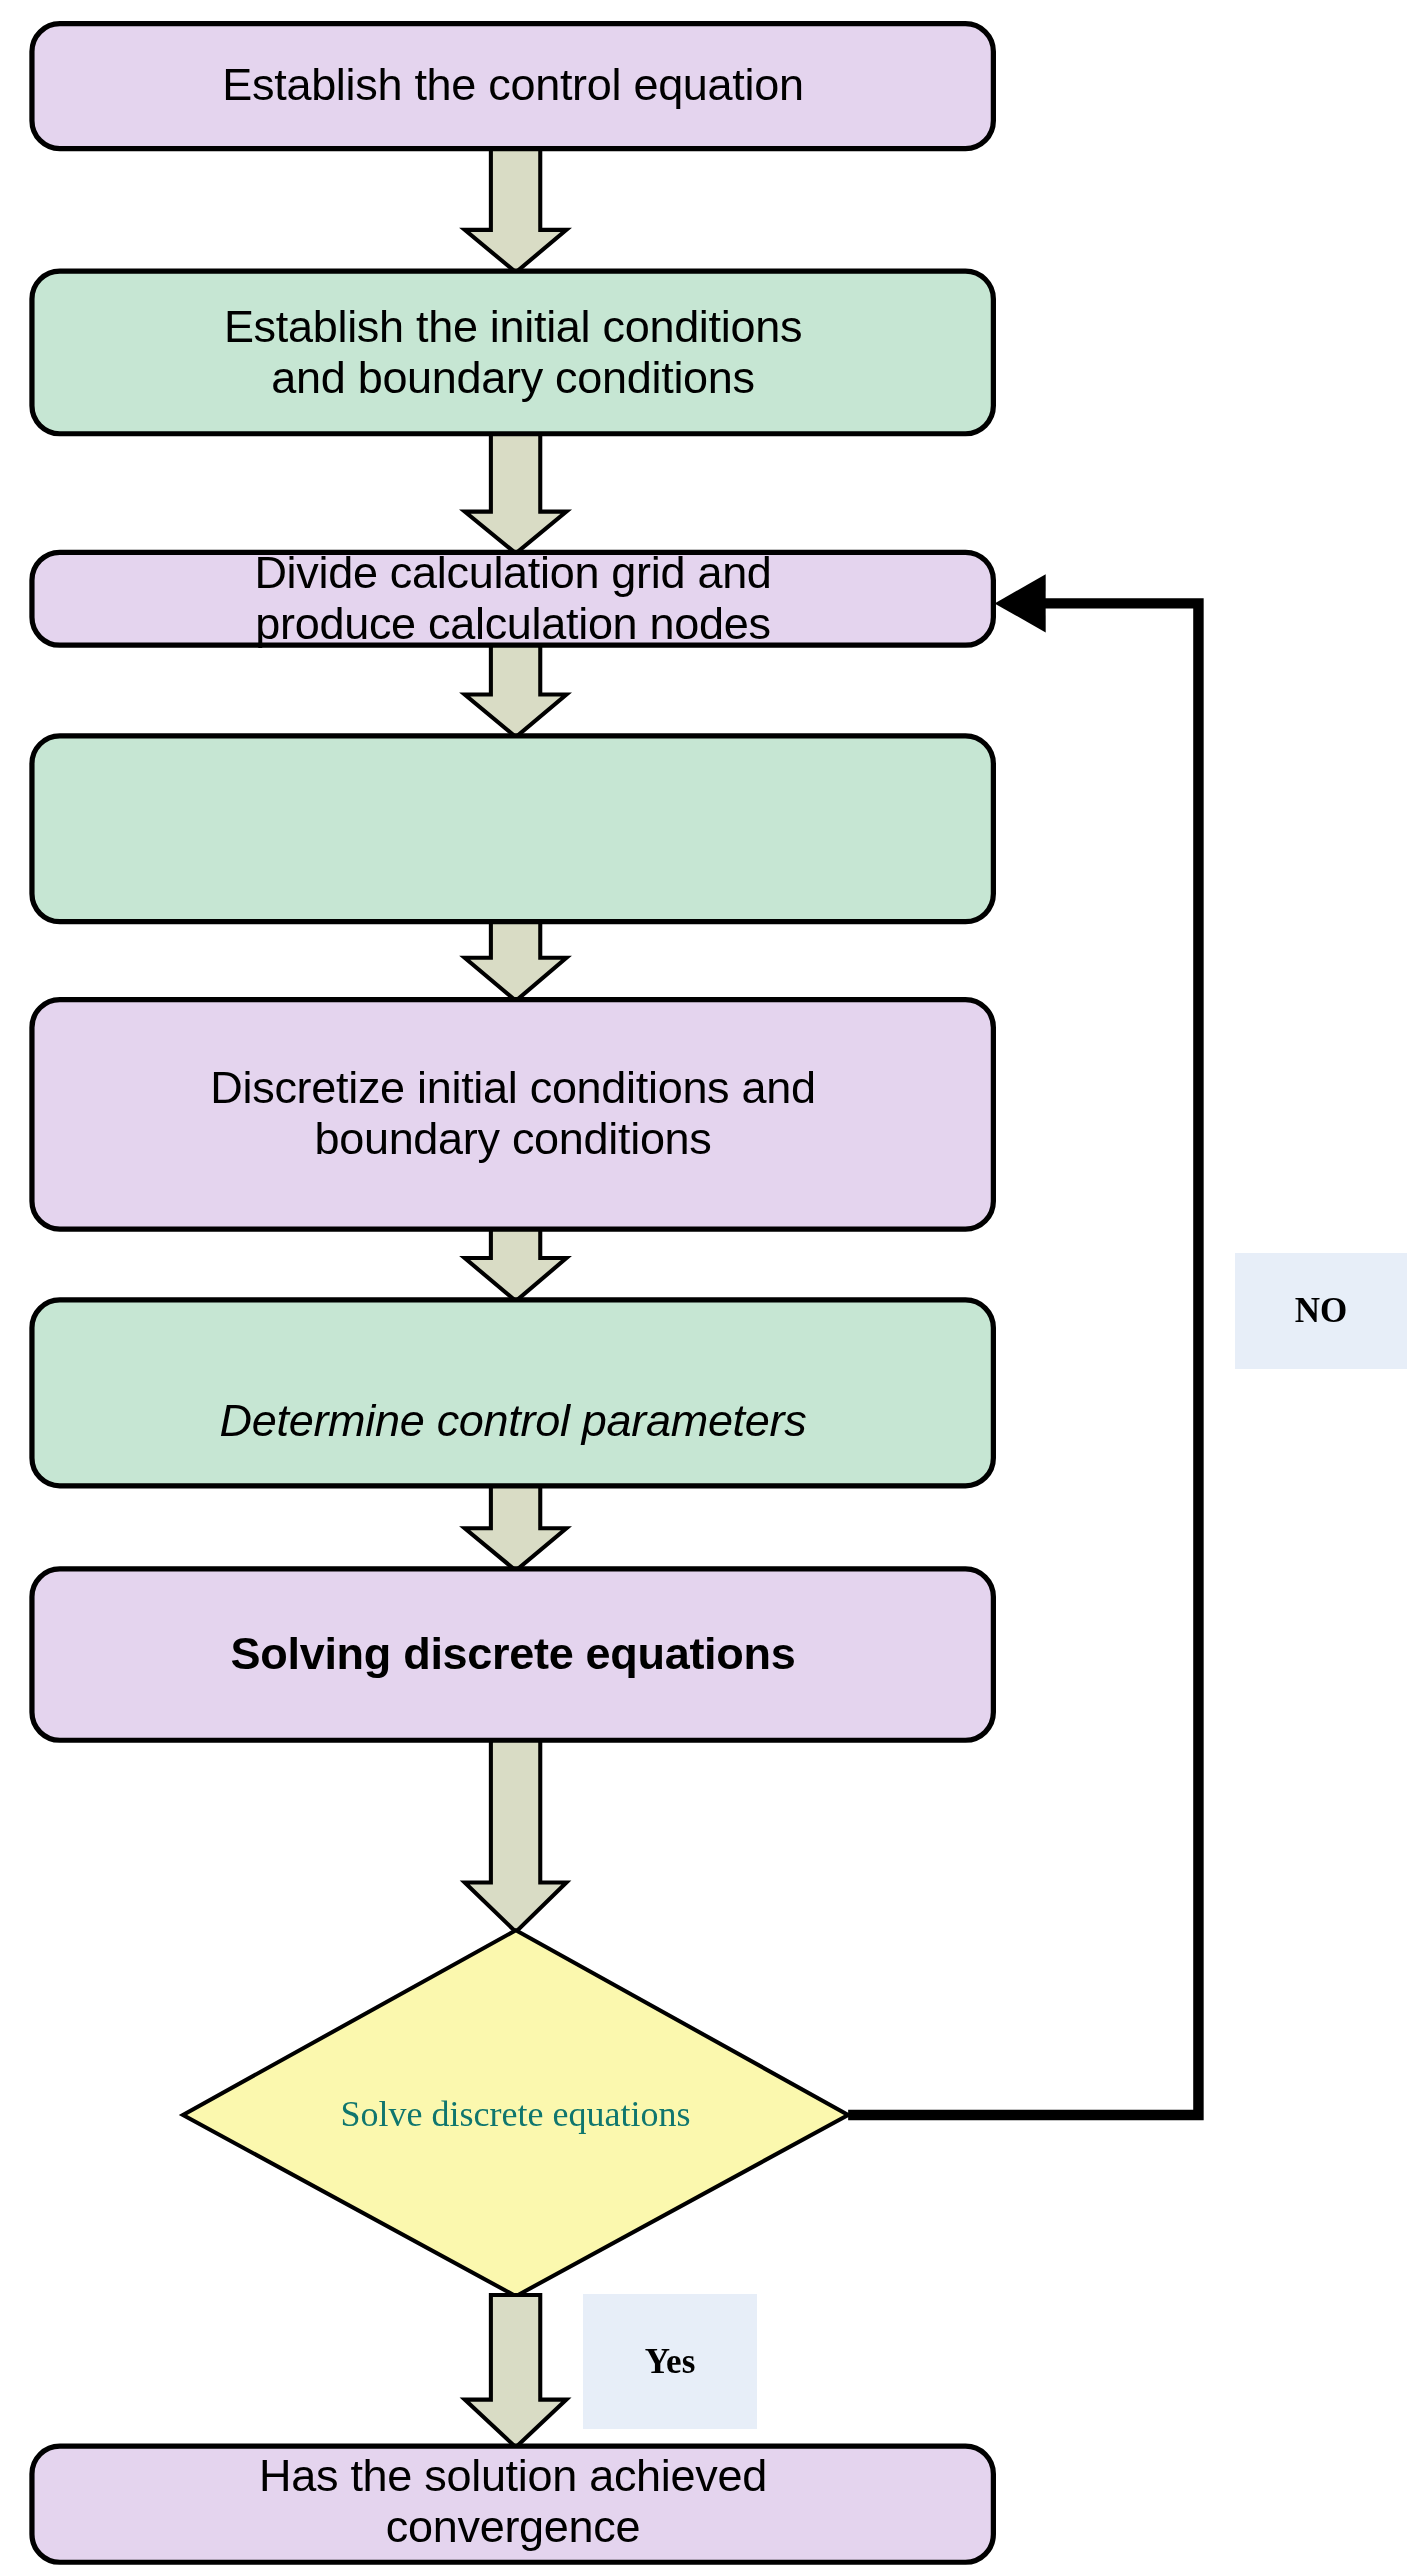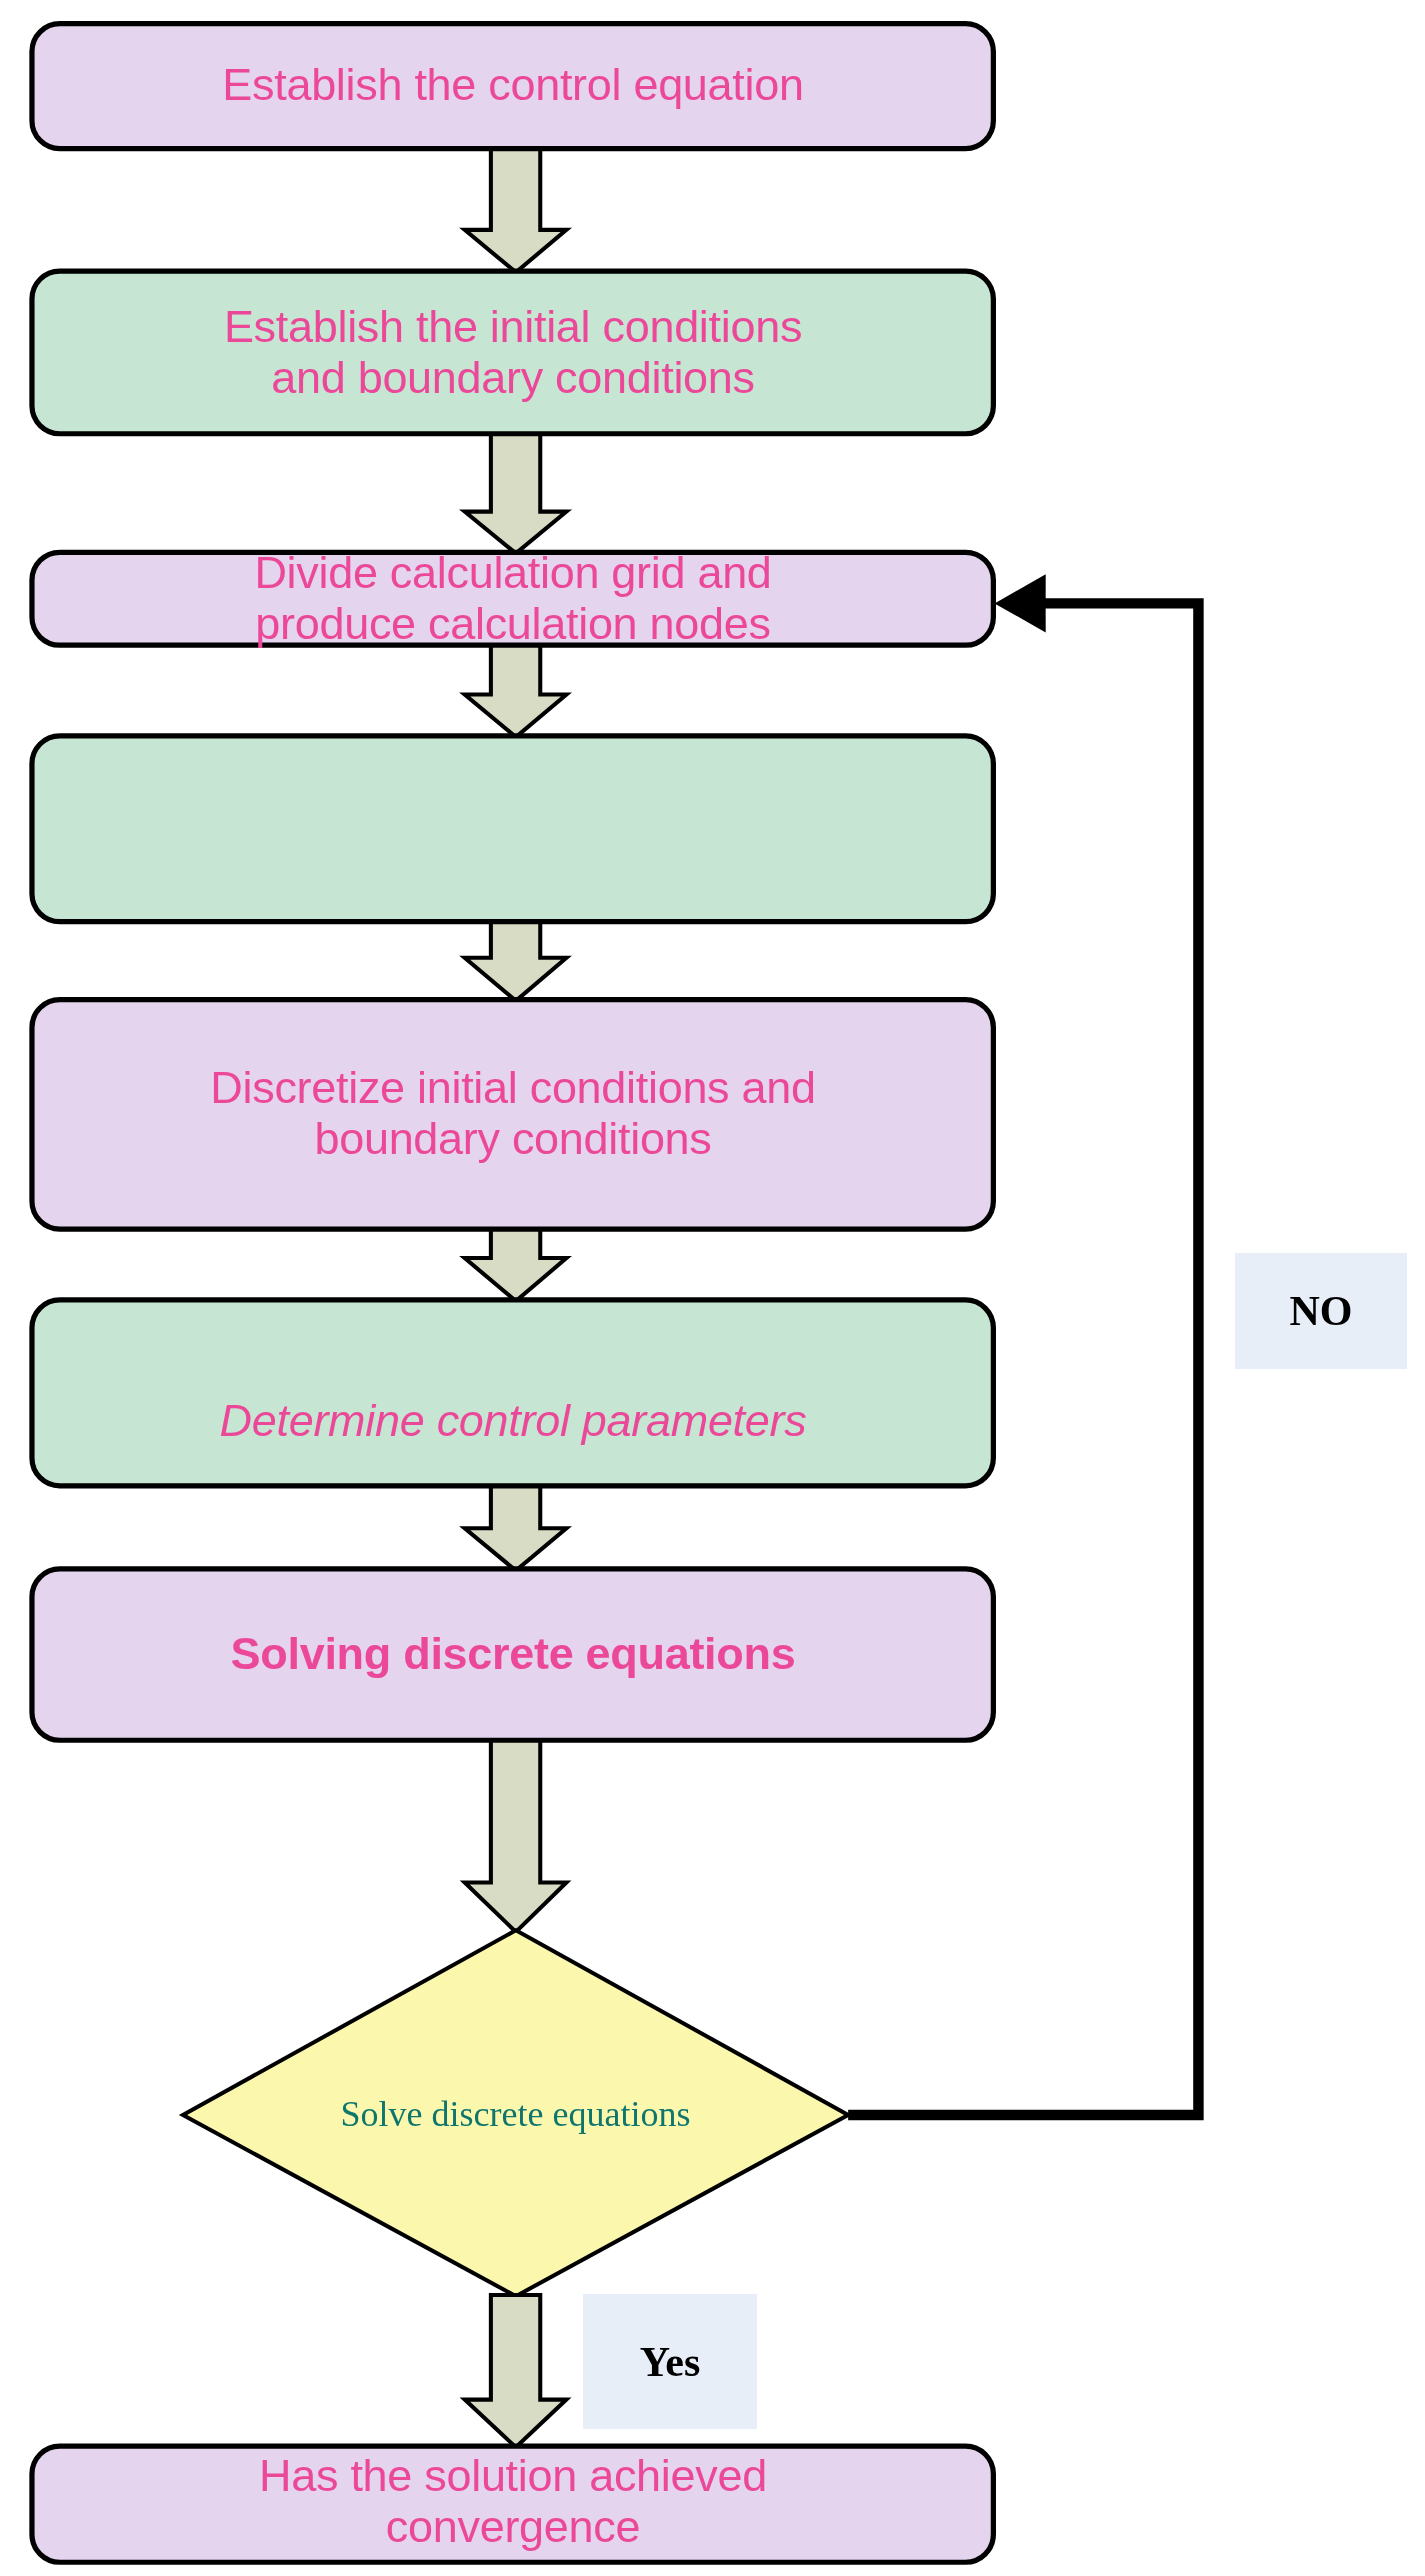--- a/index.html
+++ b/index.html
@@ -23,21 +23,21 @@
     top: 0;
     width: 1425px;
     height: 2576px;
   }
   .node-label {
     position: absolute;
     display: flex;
     align-items: center;
     justify-content: center;
     text-align: center;
-    color: #ec4899;
+    color: #000000;
     font-family: "Liberation Sans", sans-serif;
     font-size: 45px;
     line-height: 1.13;
     letter-spacing: -0.3px;
     white-space: pre-line;
     pointer-events: none;
   }
   .diamond-label {
     position: absolute;
     display: flex;
@@ -52,21 +52,21 @@
   }
   .branch-label {
     position: absolute;
     display: flex;
     align-items: center;
     justify-content: center;
     text-align: center;
     font-family: "Liberation Serif", serif;
     font-weight: bold;
     color: #000000;
-    font-size: 42px;
+    font-size: 35px;
   }
 </style>
 </head>
 <body>
 
 <div id="canvas">
 
   <svg class="flow-svg" viewBox="0 0 2453 4433">
     <defs>
       <style>

